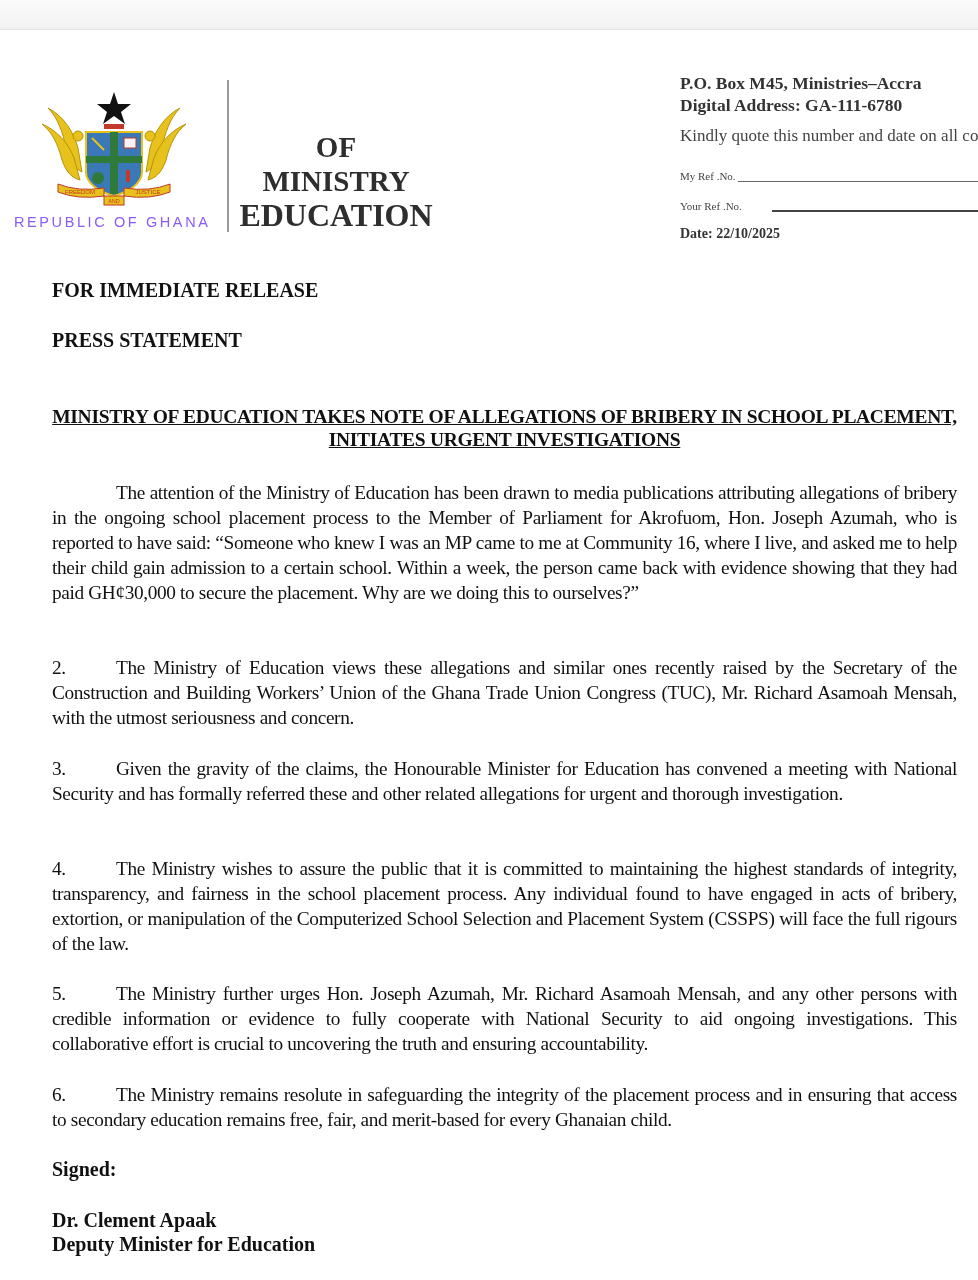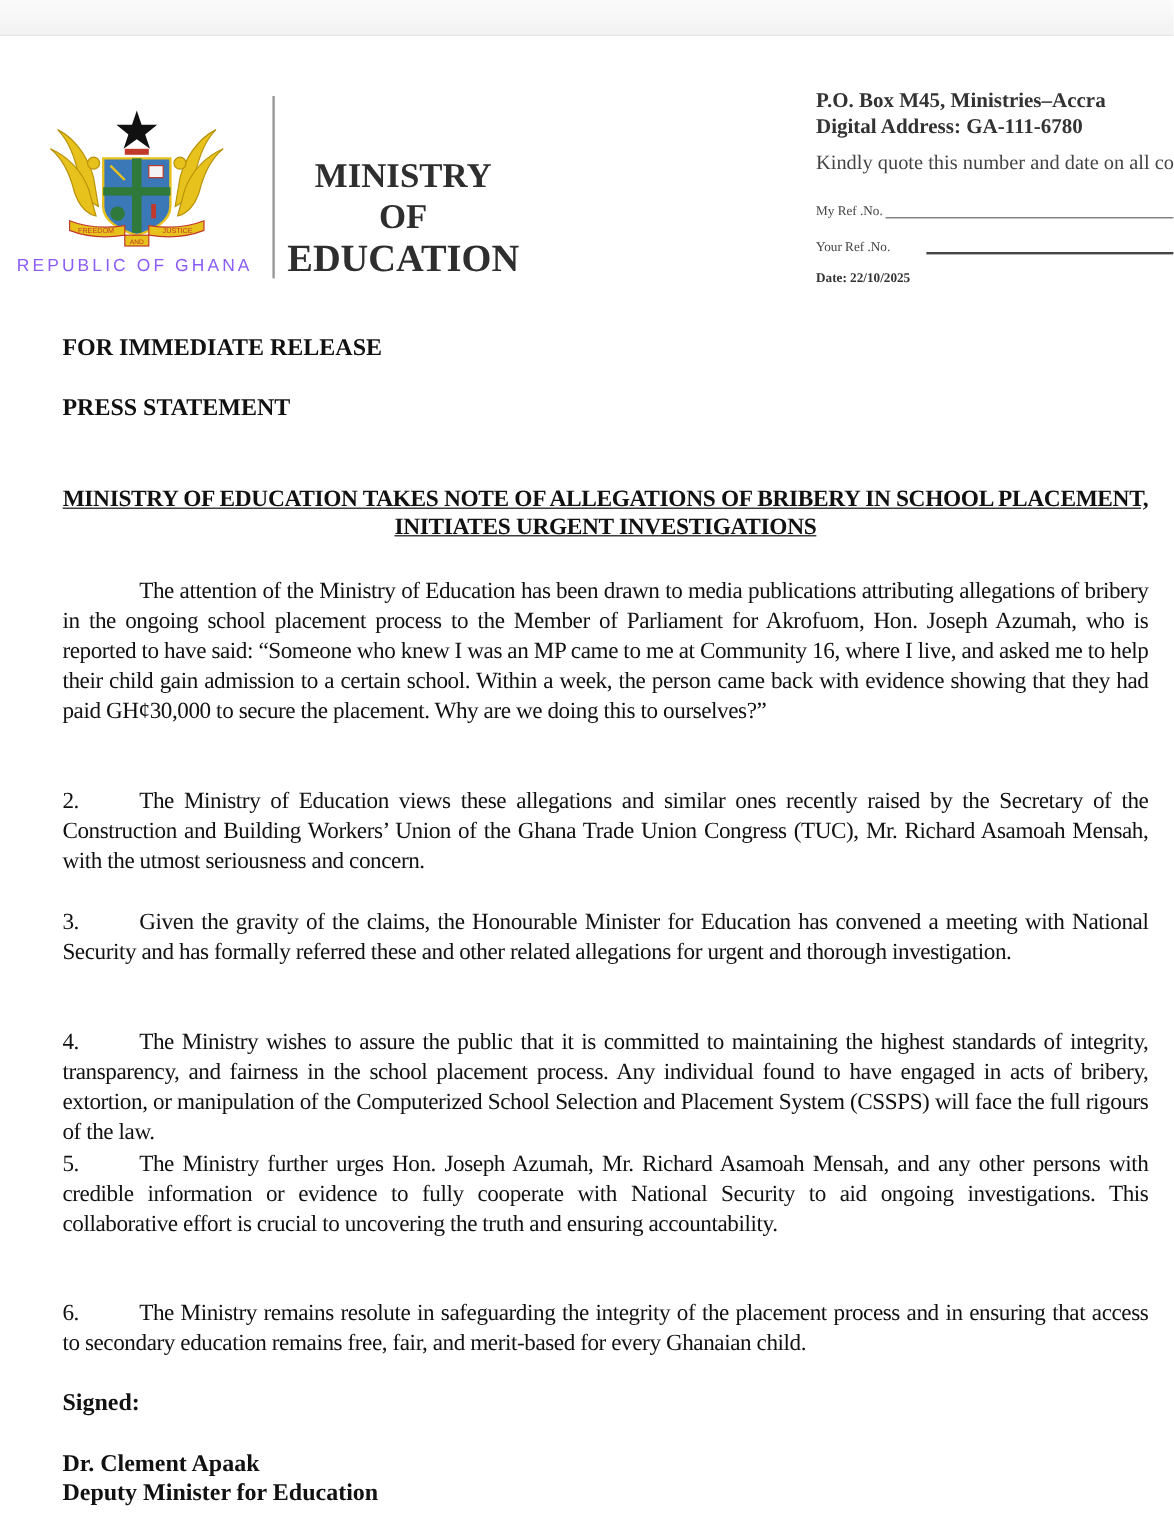--- a/index.html
+++ b/index.html
@@ -37,21 +37,21 @@
   .addr {
     position: absolute; left: 680px; top: 72px; width: 298px;
     color: #333; white-space: nowrap;
   }
   .addr .po { font-size: 17.5px; font-weight: bold; line-height: 22px; }
   .addr .quote { font-size: 17px; margin-top: 10px; color: #444; }
   .addr .ref { font-size: 11px; margin-top: 24px; display: flex; align-items: flex-end; color: #444; }
   .addr .ref .line { flex: 1; border-bottom: 1px solid #666; margin-left: 2px; height: 9px; }
   .addr .ref.r2 { margin-top: 18px; gap: 28px; }
   .addr .ref.r2 .line { border-bottom: 2px solid #444; }
-  .addr .date { font-size: 11px; font-weight: bold; margin-top: 14px; color: #333; }
+  .addr .date { font-size: 14px; font-weight: bold; margin-top: 14px; color: #333; }
 
   .lbl {
     position: absolute; left: 52px; font-weight: bold; font-size: 20px;
   }
   .headline {
     position: absolute; left: 52px; top: 405px; width: 905px;
     text-align: center; font-weight: bold; font-size: 19.5px; line-height: 23px;
     text-decoration: underline; font-stretch: condensed; letter-spacing: -0.3px;
   }
   .para {
@@ -93,22 +93,22 @@
   <rect x="66" y="108" width="20" height="9" fill="#e8c21c" stroke="#c0392b"></rect>
   <text x="42" y="106" font-size="6" fill="#c0392b" text-anchor="middle" font-family="Liberation Sans, sans-serif">FREEDOM</text>
   <text x="110" y="106" font-size="6" fill="#c0392b" text-anchor="middle" font-family="Liberation Sans, sans-serif">JUSTICE</text>
   <text x="76" y="115" font-size="5.5" fill="#c0392b" text-anchor="middle" font-family="Liberation Sans, sans-serif">AND</text>
 </svg>
 
 <div class="republic">REPUBLIC OF GHANA</div>
 <div class="vline"></div>
 
 <div class="ministry">
+  <div>OF</div>
   <div>MINISTRY</div>
-  <div>OF</div>
   <div class="l3">EDUCATION</div>
 </div>
 
 <div class="addr">
   <div class="po">P.O. Box M45, Ministries–Accra</div>
   <div class="po">Digital Address: GA-111-6780</div>
   <div class="quote">Kindly quote this number and date on all correspondence</div>
   <div class="ref">
     <span>My Ref .No.</span>
     <span class="line"></span>
@@ -130,21 +130,21 @@
 </div>
 <div class="para" style="top:655px">
   <span class="num">2.</span><span>The Ministry of Education views these allegations and similar ones recently raised by the Secretary of the Construction and Building Workers’ Union of the Ghana Trade Union Congress (TUC), Mr. Richard Asamoah Mensah, with the utmost seriousness and concern.</span>
 </div>
 <div class="para" style="top:756px">
   <span class="num">3.</span><span>Given the gravity of the claims, the Honourable Minister for Education has convened a meeting with National Security and has formally referred these and other related allegations for urgent and thorough investigation.</span>
 </div>
 <div class="para" style="top:856px">
   <span class="num">4.</span><span>The Ministry wishes to assure the public that it is committed to maintaining the highest standards of integrity, transparency, and fairness in the school placement process. Any individual found to have engaged in acts of bribery, extortion, or manipulation of the Computerized School Selection and Placement System (CSSPS) will face the full rigours of the law.</span>
 </div>
-<div class="para" style="top:958px">
+<div class="para" style="top:981px">
   <span class="num">5.</span><span>The Ministry further urges Hon. Joseph Azumah, Mr. Richard Asamoah Mensah, and any other persons with credible information or evidence to fully cooperate with National Security to aid ongoing investigations. This collaborative effort is crucial to uncovering the truth and ensuring accountability.</span>
 </div>
 <div class="para" style="top:1082px">
   <span class="num">6.</span><span>The Ministry remains resolute in safeguarding the integrity of the placement process and in ensuring that access to secondary education remains free, fair, and merit-based for every Ghanaian child.</span>
 </div>
 
 <div class="sig" style="top:1157px">Signed:</div>
 <div class="sig" style="top:1208px">Dr. Clement Apaak</div>
 <div class="sig" style="top:1232px">Deputy Minister for Education</div>
 

